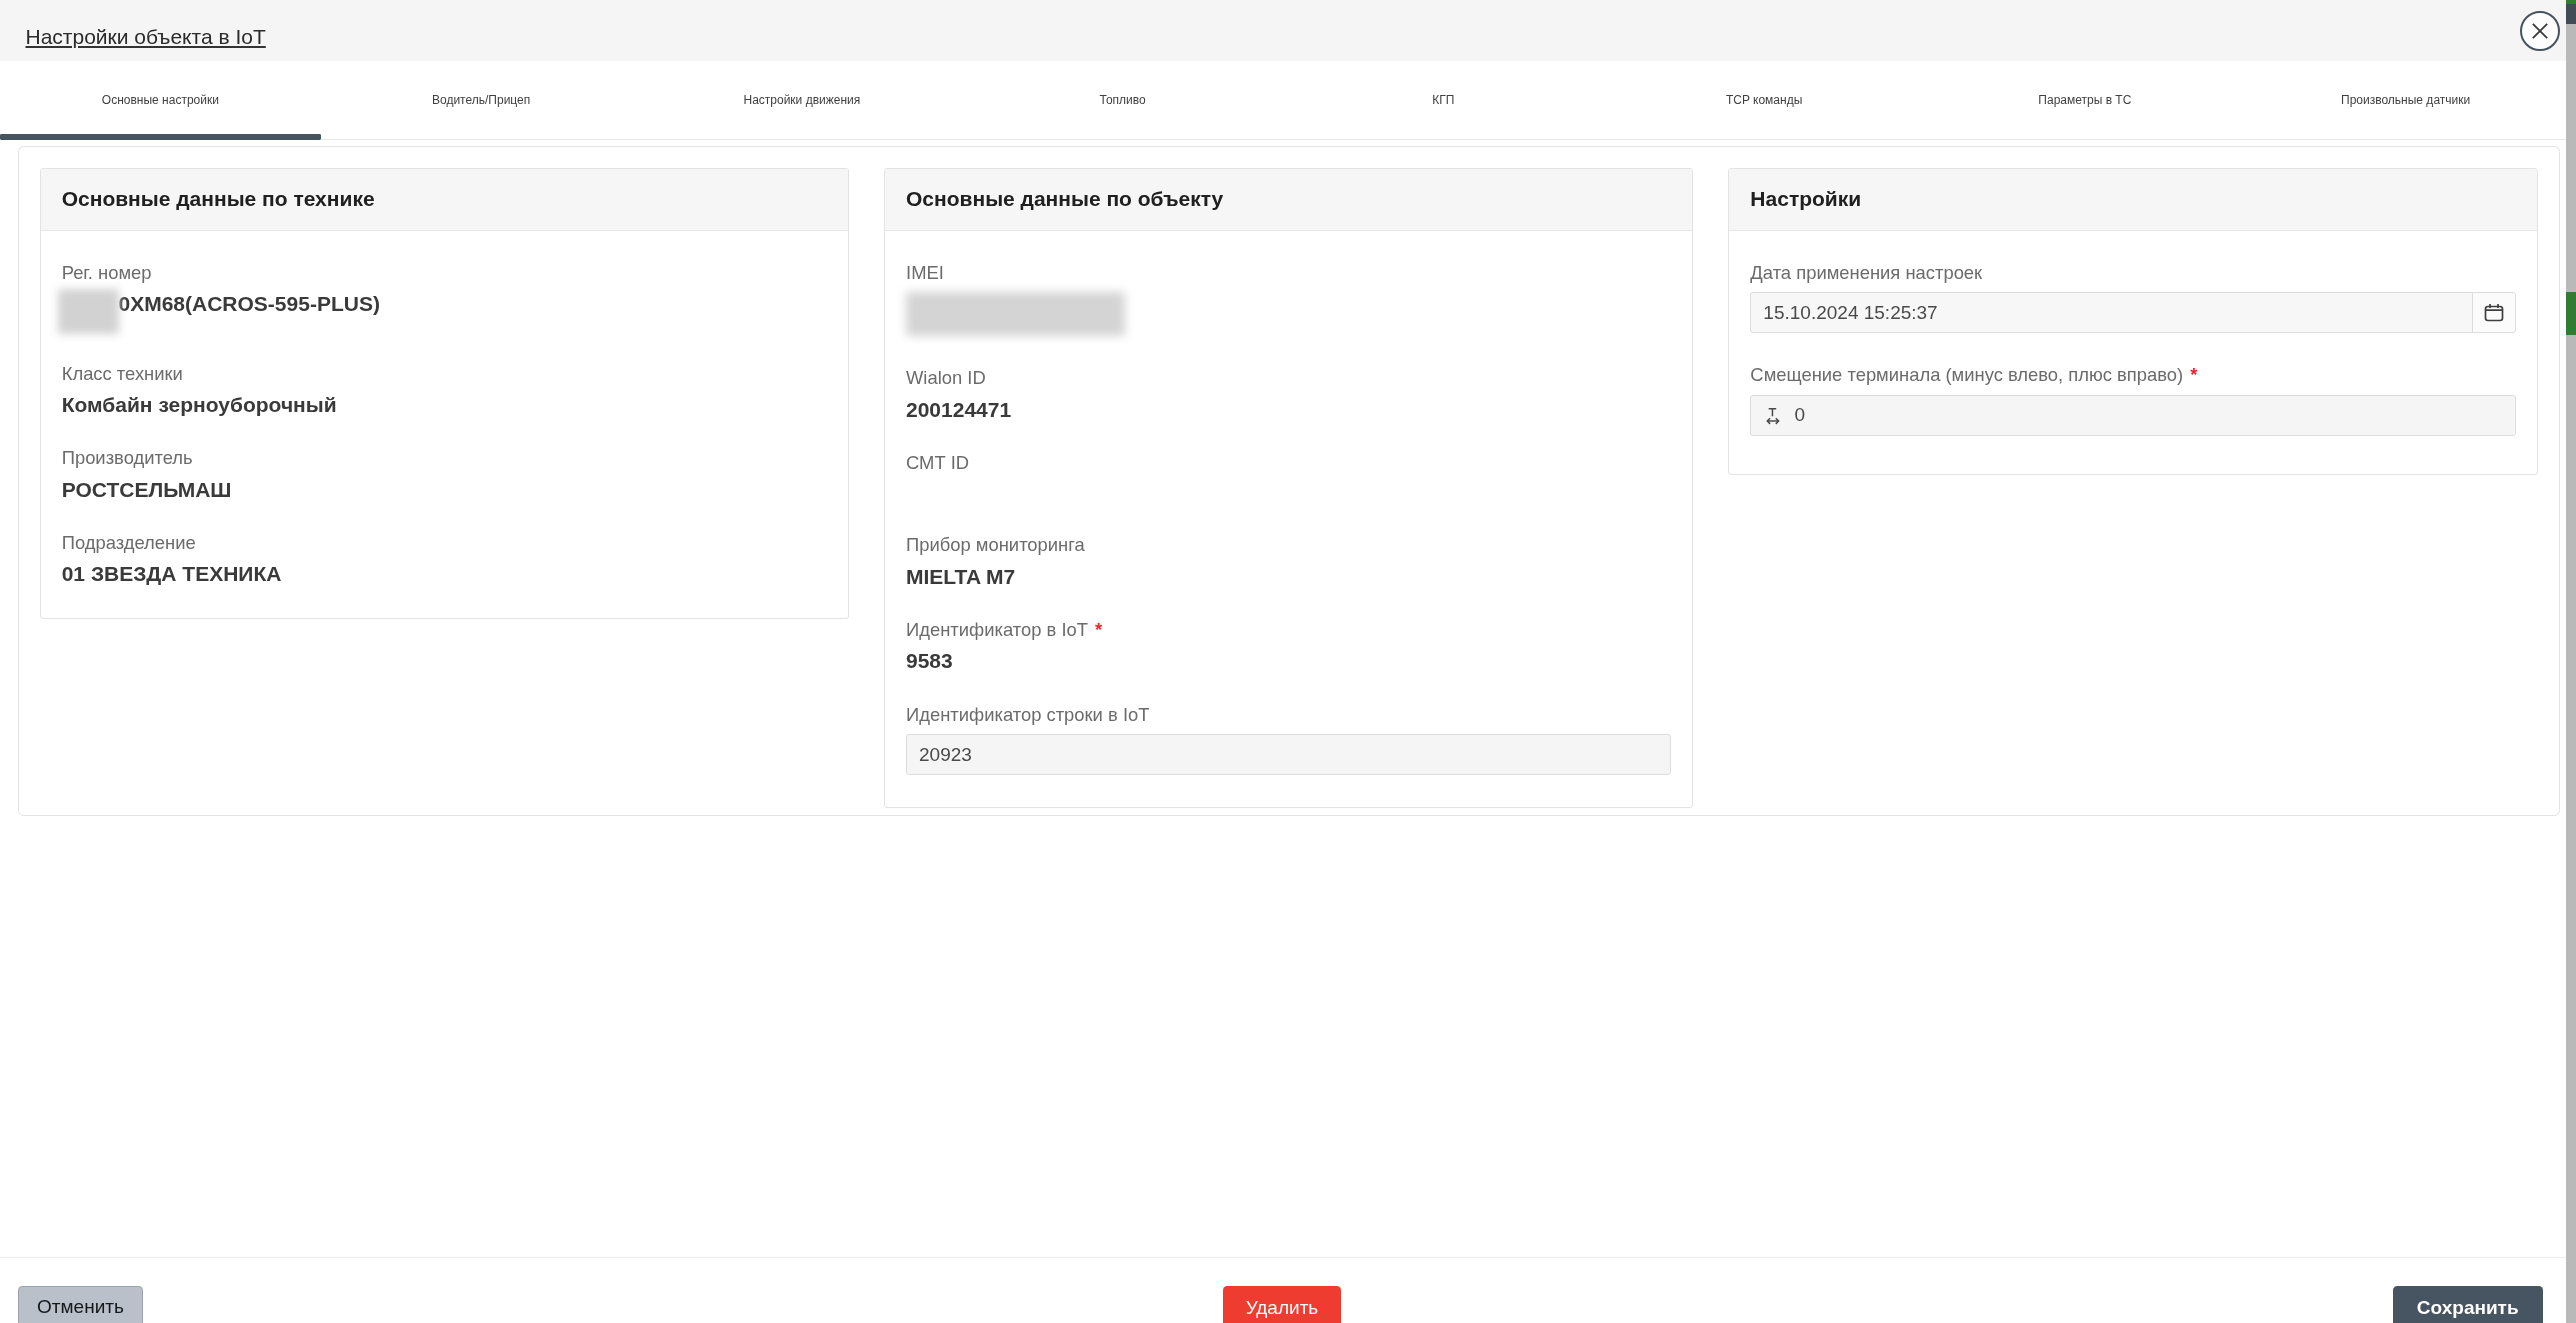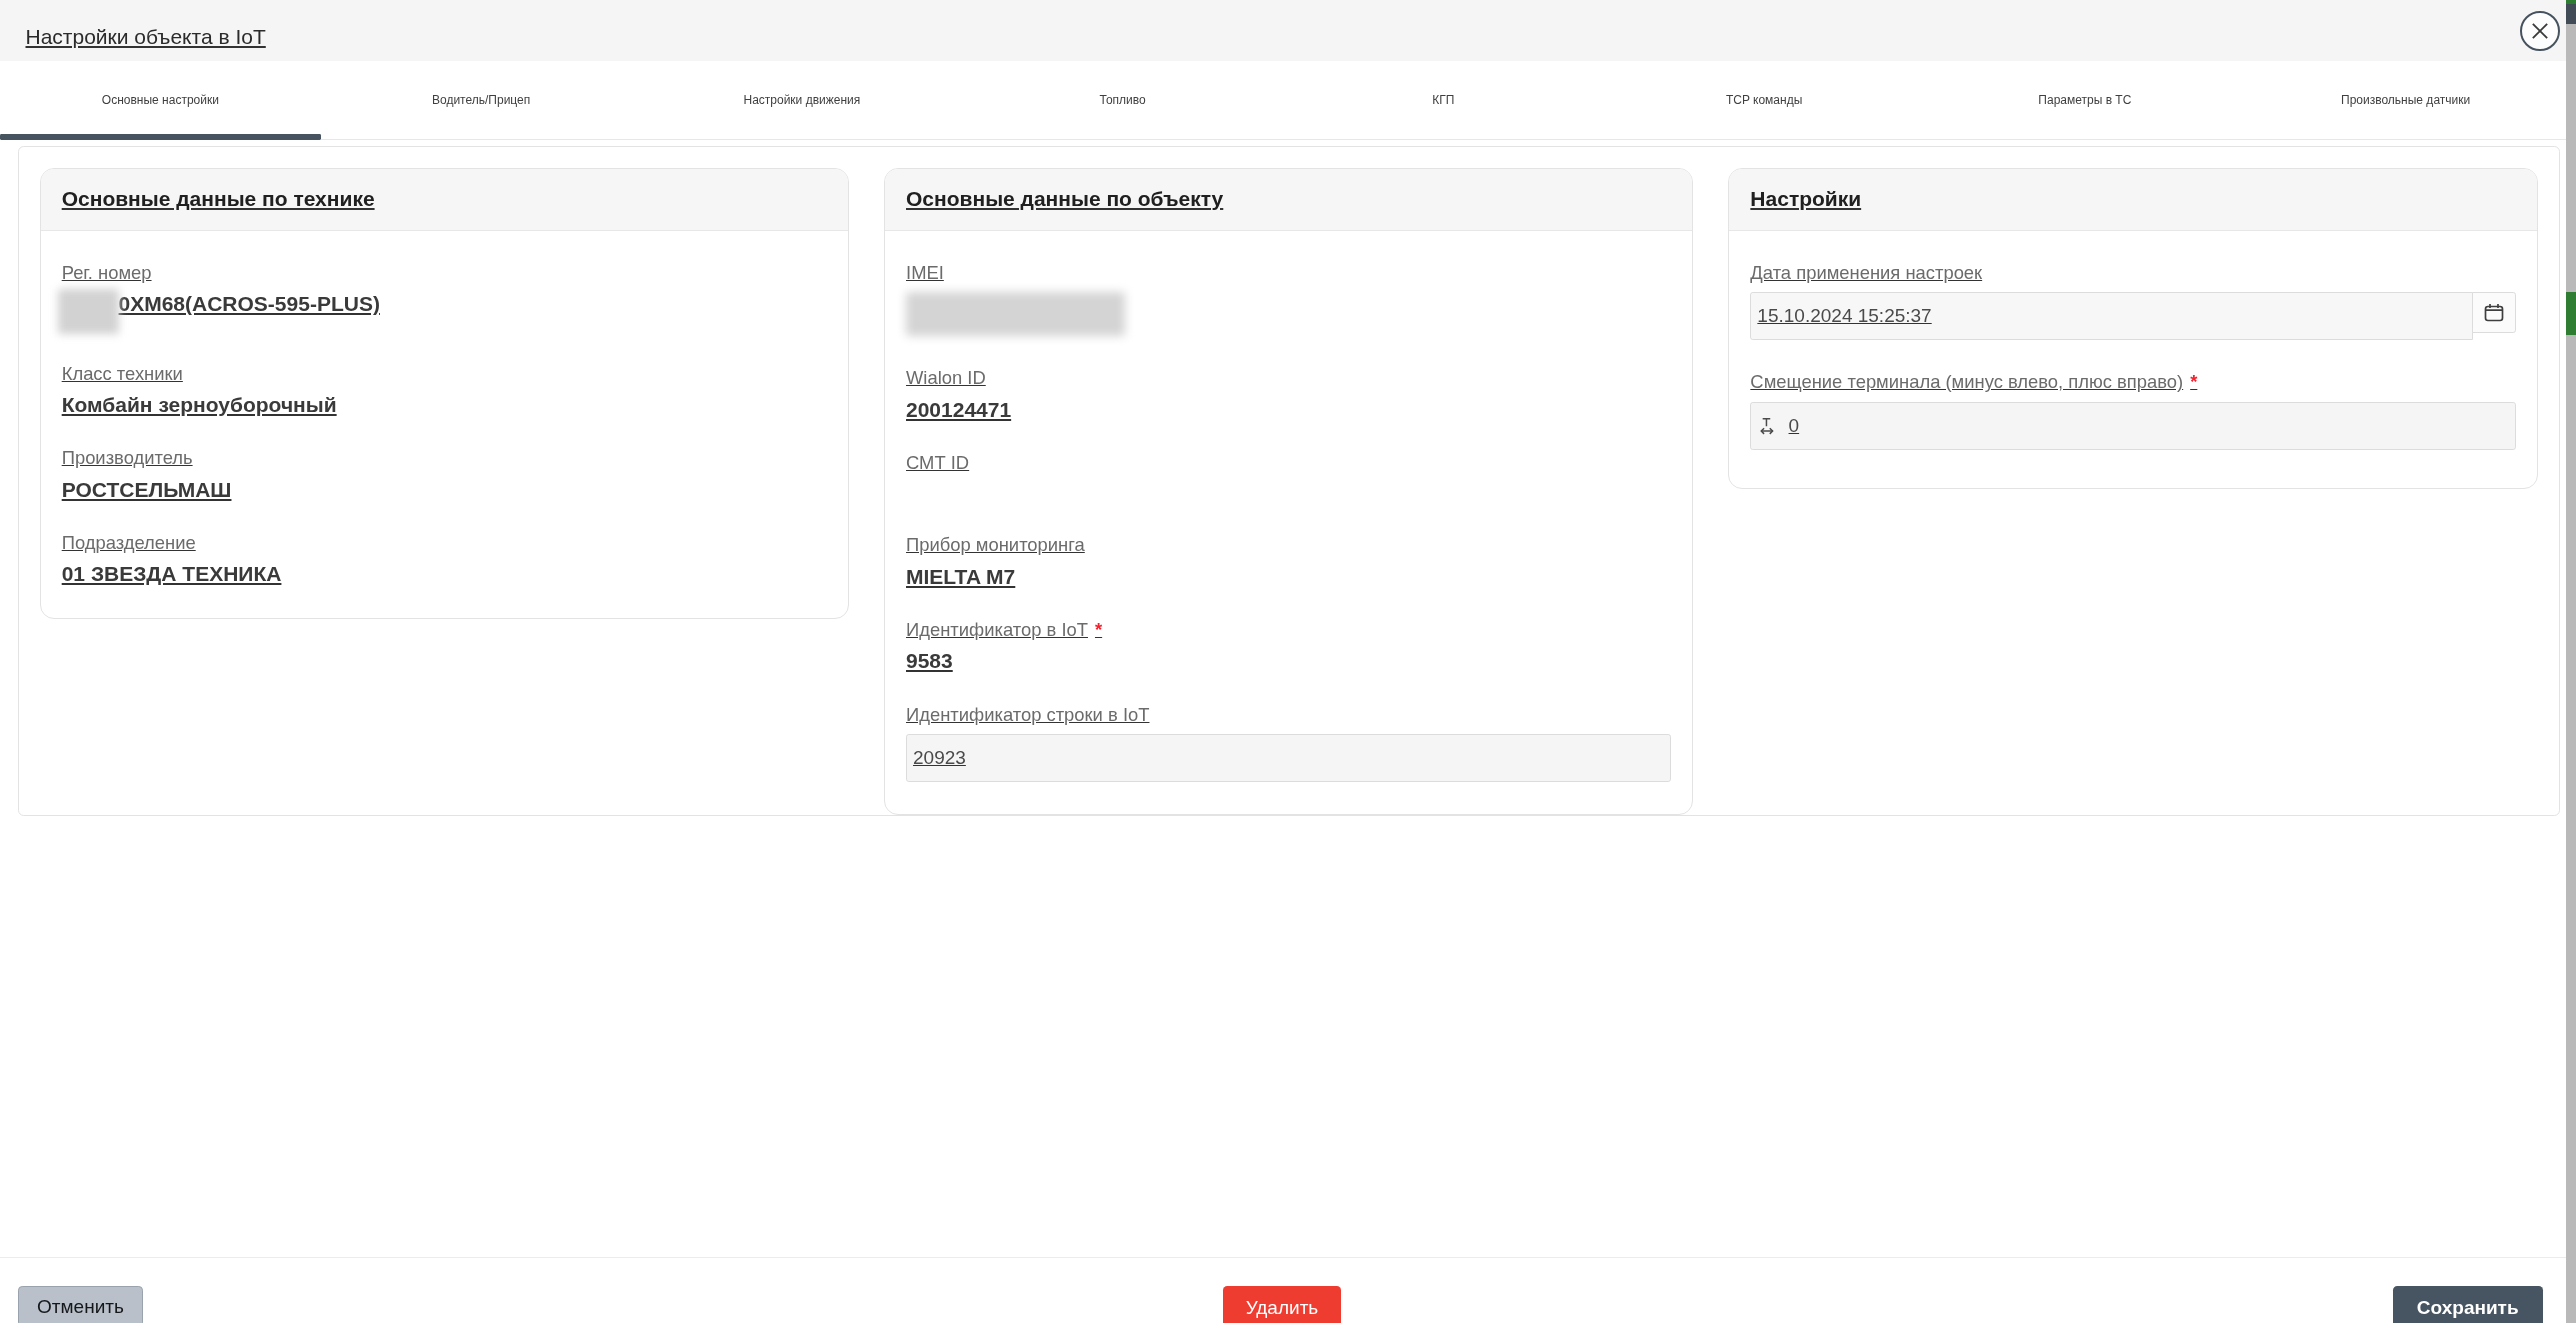--- a/index.html
+++ b/index.html
@@ -41,44 +41,44 @@
   }
 
   
   .panel {
     position:absolute; left:17.7px; right:16.3px; top:146px; height:670px;
     background:#fff; border:1.4px solid #e3e3e3; border-radius:5.7px;
     padding:21px;
   }
   .cards { display:grid; grid-template-columns:repeat(3,1fr); gap:35px; align-items:start; }
 
-  .card { border:1.4px solid #e3e3e3; border-radius:14px; background:#fff; overflow:hidden;text-decoration:underline; }
+  .card { border:1.4px solid #e3e3e3; border-radius:3px; background:#fff; overflow:hidden; }
   .card-header {
     background:#f6f6f6; border-bottom:1.4px solid #e7e7e7;
     padding:18.4px 21px; font-size:21px; font-weight:bold; color:#202020;
   }
   .card-body { padding:31px 21px 28px; }
 
   .field { margin-bottom:31px; }
   .field-label { font-size:18.4px; color:#6b6b6b; margin-bottom:8.5px; display:flex; align-items:flex-start; }
   .req { color:#f5222d; margin-left:7px; font-size:18.4px; font-weight:bold; }
   .field-value { font-size:21px; font-weight:bold; color:#3a3a3a; line-height:1.1; }
   .reg-row { display:flex; align-items:flex-start; }
   .blur-chip {
     width:61px; height:45px; background:#d2d2d2; border-radius:2.8px;
     filter:blur(4.2px); margin:-2.8px 0 -2.8px -4.2px;
   }
   .blur-block { width:219px; height:44px; background:#d4d4d4; border-radius:2.8px; filter:blur(5px); }
   .empty-value { height:21px; }
 
   
   .input-text {
-    width:100%; height:48px; background:#f5f5f5;
+    width:100%; height:41px; background:#f5f5f5;
     border:1.4px solid #dcdcdc; border-radius:2.8px;
-    display:flex; align-items:center; padding:0 6px;
+    display:flex; align-items:center; padding:0 12px;
     font-size:19px; font-weight:normal; color:#4a4a4a; cursor:text;
   }
   .input-group { display:flex; width:100%; }
   .input-group .input-text { flex:1; border-radius:2.8px 0 0 2.8px; background:#f7f7f7; }
   .addon {
     width:44px; height:41px; margin-left:-1.4px;
     border:1.4px solid #dcdcdc; border-radius:0 2.8px 2.8px 0; background:#fbfbfb;
     display:flex; align-items:center; justify-content:center; cursor:pointer;
   }
   .icon-gap { margin-right:8.5px; display:flex; align-items:center; }

